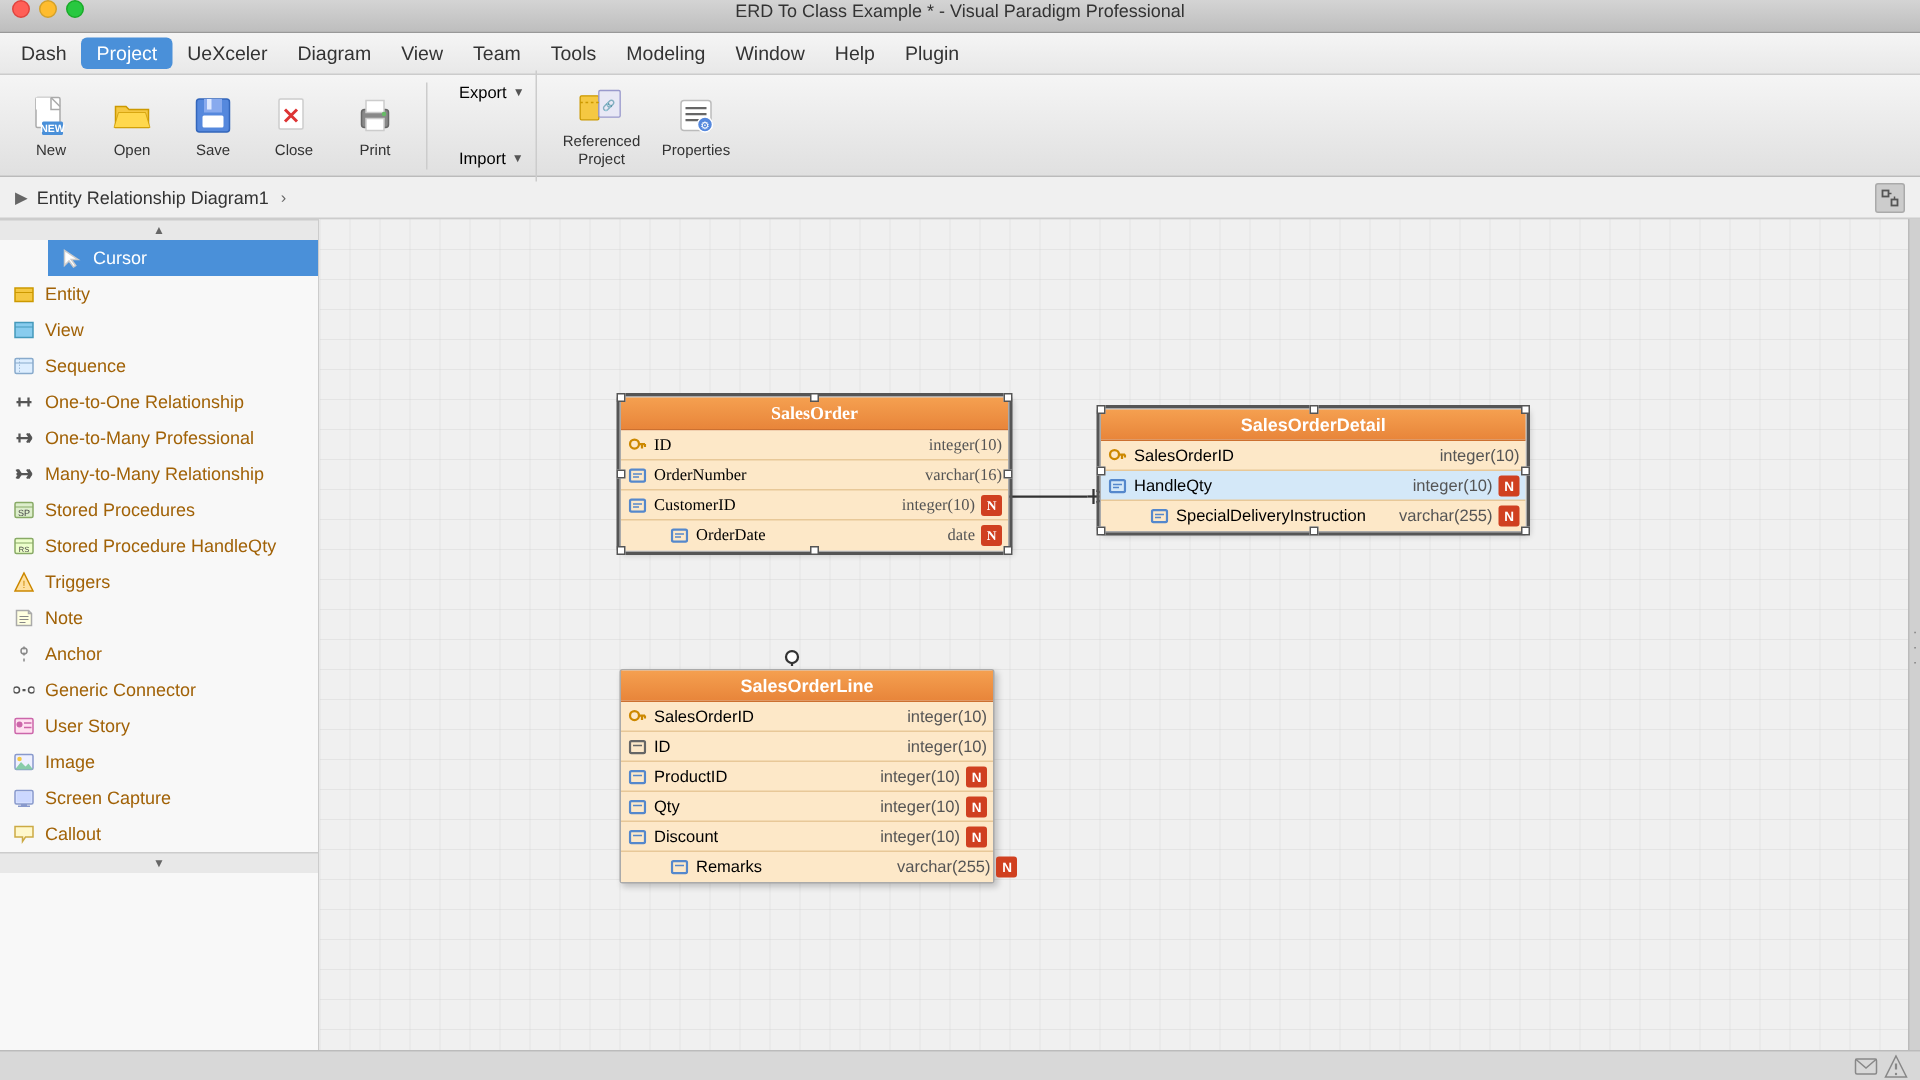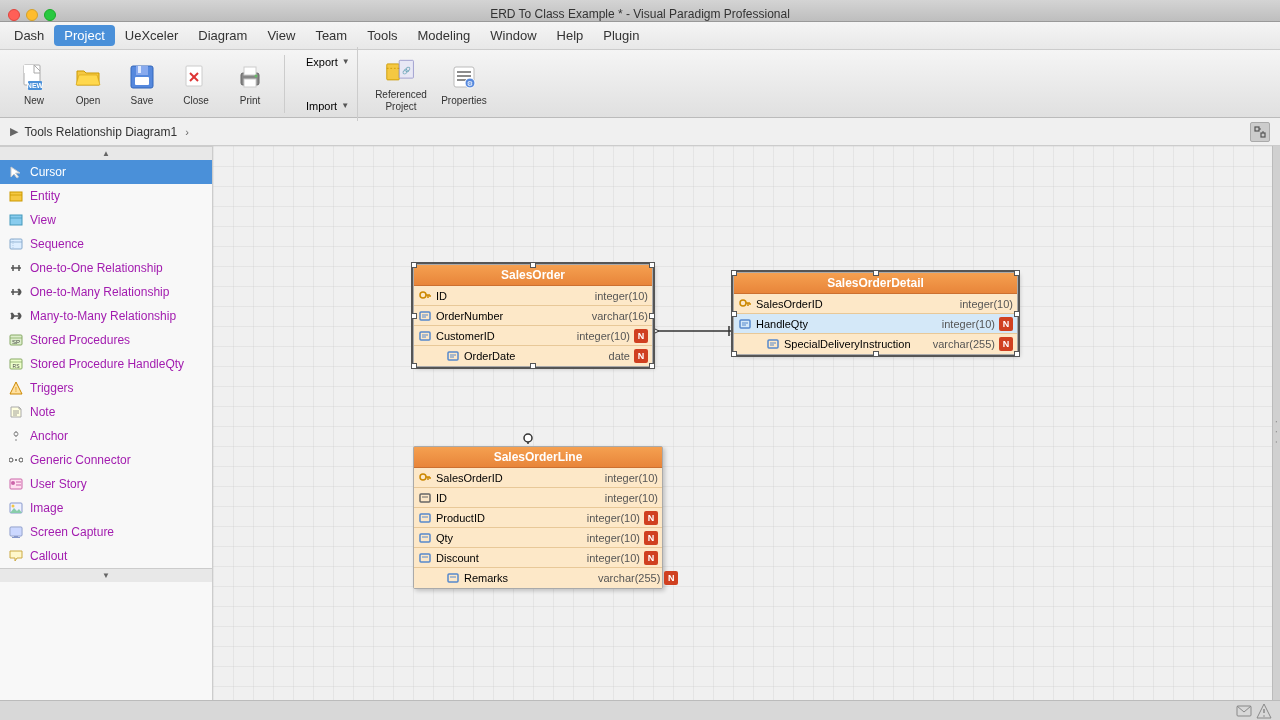--- a/index.html
+++ b/index.html
@@ -3,21 +3,21 @@
   <meta charset="utf-8">
   <style>
     * { margin: 0; padding: 0; box-sizing: border-box; }
     body { font-family: -apple-system, BlinkMacSystemFont, 'Helvetica Neue', Arial, sans-serif; font-size: 12px; background: #e8e8e8; overflow: hidden; width: 1280px; height: 720px; }
 
     
     .title-bar {
       height: 22px;
       background: linear-gradient(to bottom, #d4d4d4, #bebebe);
       display: flex;
-      align-items: flex-end;
+      align-items: flex-start;
       justify-content: center;
       position: relative;
       border-bottom: 1px solid #999;
     }
     .title-bar-buttons {
       position: absolute;
       left: 8px;
       display: flex;
       gap: 6px;
       align-items: center;
@@ -127,26 +127,26 @@
       background: #f8f8f8;
       border-right: 1px solid #ccc;
       overflow-y: auto;
       flex-shrink: 0;
     }
     .panel-item {
       display: flex;
       align-items: center;
       padding: 3px 8px;
       font-size: 12px;
-      color: #a21caf;
+      color: #a16207;
       cursor: pointer;
       gap: 6px;
       height: 24px;
     }
-    .panel-item.selected { background: #4a90d9; color: white; }
+    .panel-item.selected { background: #4a90d9; color: white; margin-left: 32px; }
     .panel-item-icon { width: 16px; height: 16px; flex-shrink: 0; display: flex; align-items: center; justify-content: center; }
 
     
     .canvas-area {
       flex: 1;
       background: #f0f0f0;
       position: relative;
       overflow: hidden;
     }
     .canvas-bg {
@@ -403,21 +403,21 @@
           <text x="20" y="23" font-size="7" fill="white" text-anchor="middle">⚙</text>
         </svg>
       </div>
       <span>Properties</span>
     </div>
   </div>
 </div>
 
 <div class="breadcrumb-bar">
   <span style="color:#666; font-size:11px;">▶</span>
-  <span class="breadcrumb-item">Tools Relationship Diagram1</span>
+  <span class="breadcrumb-item">Entity Relationship Diagram1</span>
   <span style="color:#666; font-size:11px; margin-left:2px;">›</span>
   <div style="flex:1;"></div>
   <div style="width:20px; height:20px; background:#ccc; border:1px solid #aaa; border-radius:2px; display:flex; align-items:center; justify-content:center; cursor:pointer;">
     <svg width="12" height="12" viewBox="0 0 12 12">
       <rect x="1" y="1" width="4" height="4" fill="none" stroke="#555" stroke-width="1.2"></rect>
       <rect x="7" y="7" width="4" height="4" fill="none" stroke="#555" stroke-width="1.2"></rect>
       <line x1="5" y1="3" x2="7" y2="3" stroke="#555" stroke-width="1"></line>
       <line x1="9" y1="5" x2="9" y2="7" stroke="#555" stroke-width="1"></line>
     </svg>
   </div>
@@ -483,21 +483,21 @@
       <div class="panel-item-icon">
         <svg width="14" height="14" viewBox="0 0 14 14">
           <line x1="2" y1="7" x2="12" y2="7" stroke="#555" stroke-width="1.5"></line>
           <line x1="4" y1="4" x2="4" y2="10" stroke="#555" stroke-width="1.5"></line>
           <line x1="10" y1="4" x2="12" y2="7" stroke="#555" stroke-width="1.5"></line>
           <line x1="10" y1="10" x2="12" y2="7" stroke="#555" stroke-width="1.5"></line>
           <line x1="9" y1="4" x2="11" y2="7" stroke="#555" stroke-width="1.5"></line>
           <line x1="9" y1="10" x2="11" y2="7" stroke="#555" stroke-width="1.5"></line>
         </svg>
       </div>
-      <span>One-to-Many Relationship</span>
+      <span>One-to-Many Professional</span>
     </div>
 
     <div class="panel-item">
       <div class="panel-item-icon">
         <svg width="14" height="14" viewBox="0 0 14 14">
           <line x1="2" y1="7" x2="12" y2="7" stroke="#555" stroke-width="1.5"></line>
           <line x1="2" y1="4" x2="4" y2="7" stroke="#555" stroke-width="1.5"></line>
           <line x1="2" y1="10" x2="4" y2="7" stroke="#555" stroke-width="1.5"></line>
           <line x1="3" y1="4" x2="5" y2="7" stroke="#555" stroke-width="1.5"></line>
           <line x1="3" y1="10" x2="5" y2="7" stroke="#555" stroke-width="1.5"></line>
@@ -643,21 +643,21 @@
       <line x1="315" y1="292" x2="315" y2="352" stroke="#333" stroke-width="1.5" stroke-dasharray="6,3"></line>
 
       <circle cx="315" cy="292" r="4" fill="white" stroke="#333" stroke-width="1.5"></circle>
 
       <line x1="315" y1="370" x2="315" y2="352" stroke="#333" stroke-width="1.5"></line>
       <line x1="311" y1="360" x2="315" y2="352" stroke="#333" stroke-width="1.5"></line>
       <line x1="319" y1="360" x2="315" y2="352" stroke="#333" stroke-width="1.5"></line>
       <line x1="311" y1="368" x2="319" y2="368" stroke="#333" stroke-width="1.5"></line>
     </svg>
 
-    <div class="erd-table selected" style="left: 200px; top: 118px; width: 240px;">
+    <div class="erd-table selected" style="left: 200px; top: 118px; width: 260px; font-family: Liberation Serif, serif;">
 
       <div class="sel-handle" style="top:-3px; left:-3px;"></div>
       <div class="sel-handle" style="top:-3px; left:50%; transform:translateX(-50%);"></div>
       <div class="sel-handle" style="top:-3px; right:-3px;"></div>
       <div class="sel-handle" style="top:50%; left:-3px; transform:translateY(-50%);"></div>
       <div class="sel-handle" style="top:50%; right:-3px; transform:translateY(-50%);"></div>
       <div class="sel-handle" style="bottom:-3px; left:-3px;"></div>
       <div class="sel-handle" style="bottom:-3px; left:50%; transform:translateX(-50%);"></div>
       <div class="sel-handle" style="bottom:-3px; right:-3px;"></div>
 

